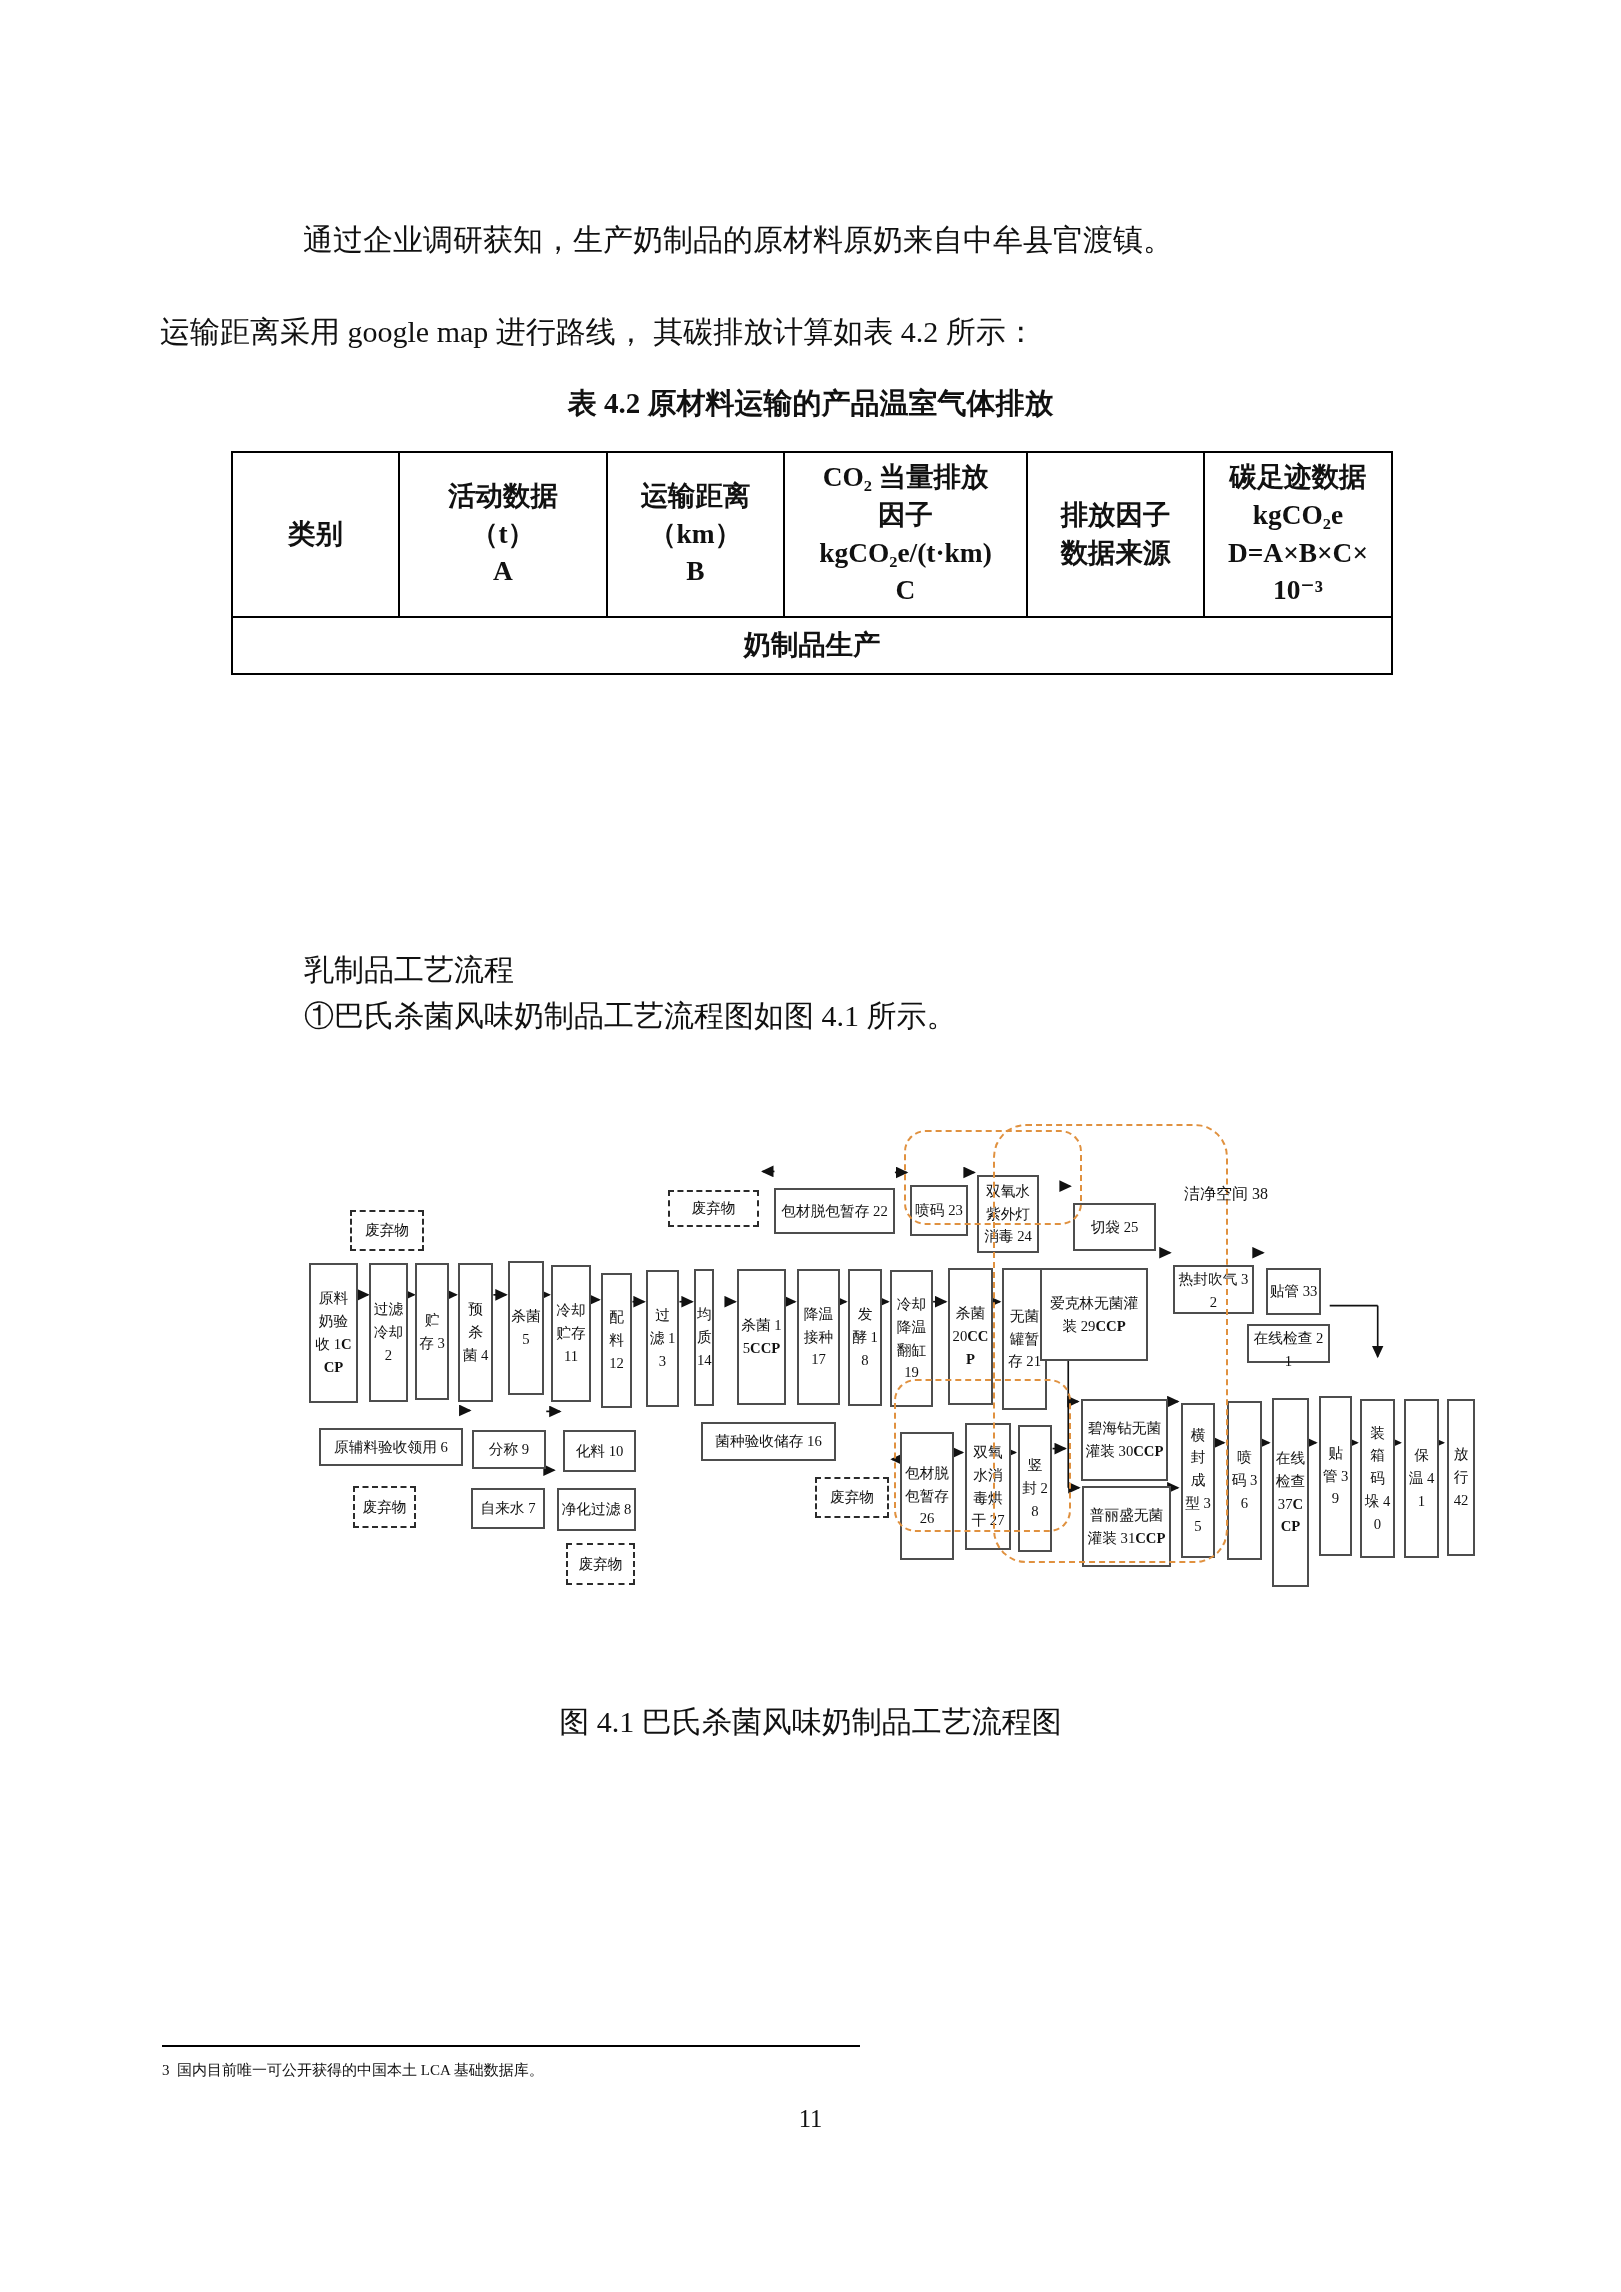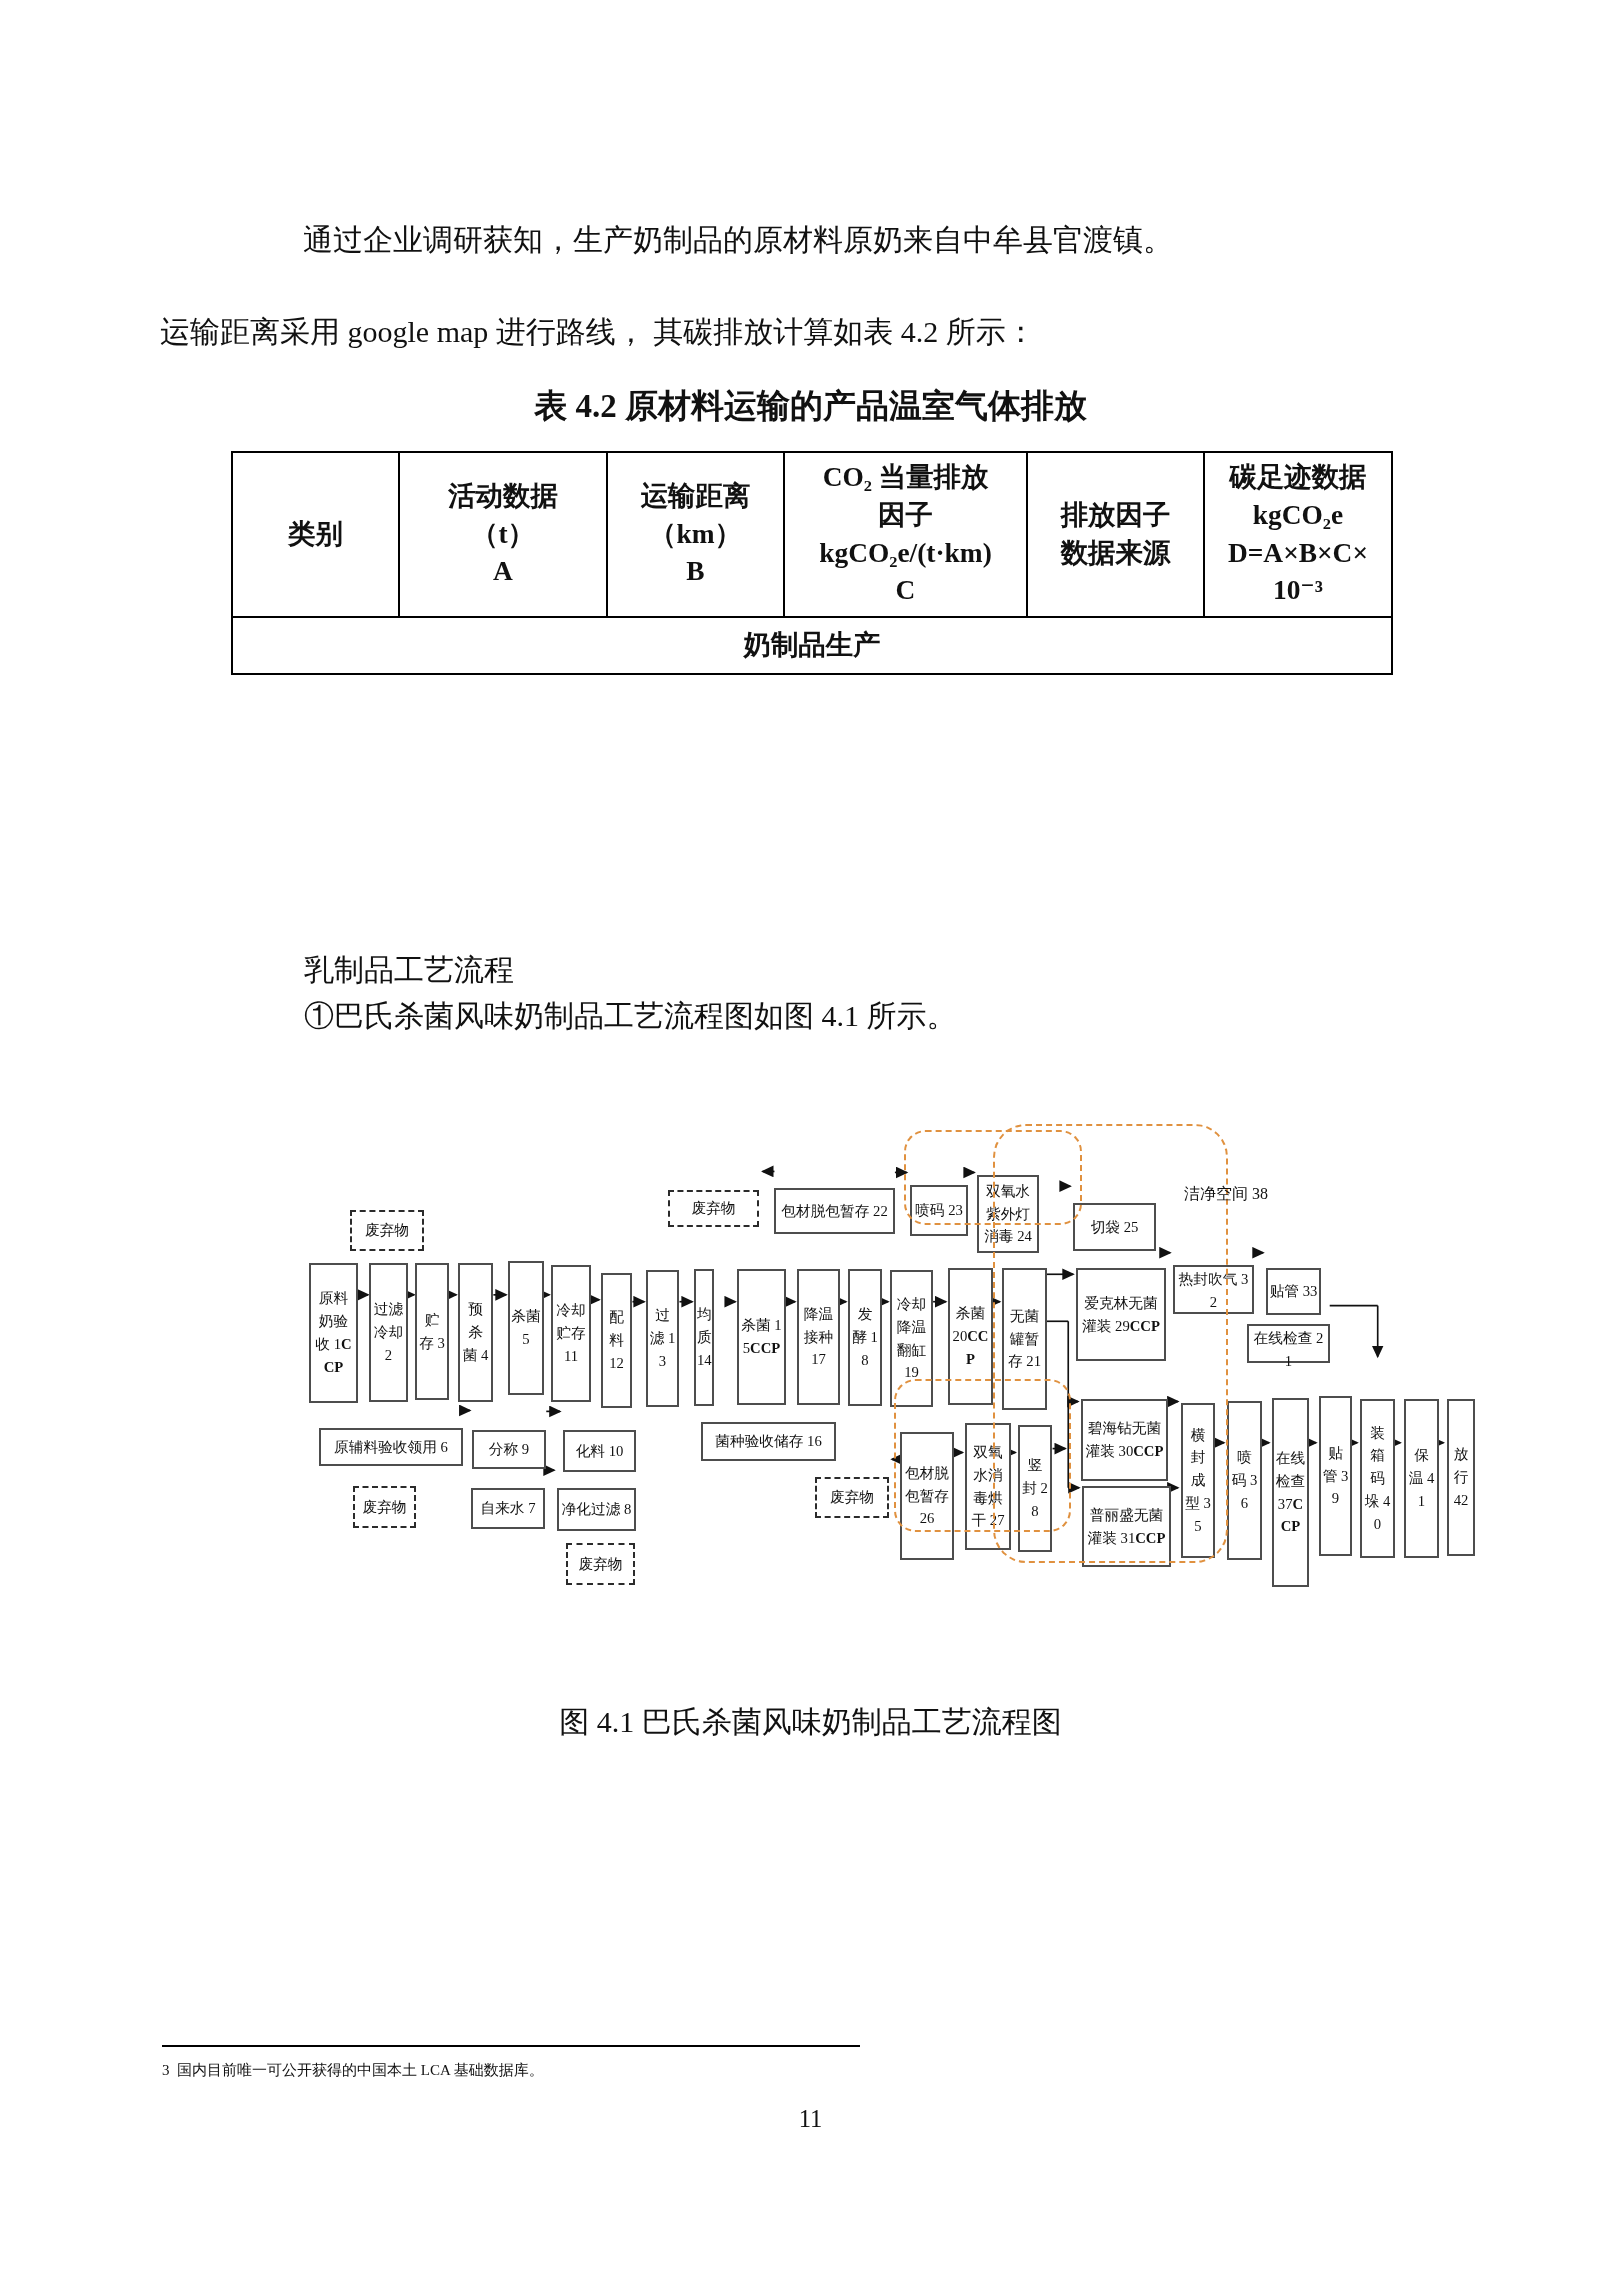--- a/index.html
+++ b/index.html
@@ -5,21 +5,21 @@
   html,body{margin:0;padding:0;background:#888;}
   #page{
     position:relative;width:1621px;height:2293px;margin:0 auto;
     background:#ffffff;color:#111;
     font-family:"Liberation Serif","DejaVu Serif",serif;
     overflow:hidden;
   }
   .abs{position:absolute;}
   .body-text{font-size:30px;line-height:1.45;width:1304px;left:160px;margin:0;}
   .indent{text-indent:143px;}
-  .table-title{left:0;top:384px;width:1621px;text-align:center;font-weight:bold;font-size:33px;}
+  .table-title{left:0;top:384px;width:1621px;text-align:center;font-weight:bold;font-size:29px;}
   
   .gh-table{position:absolute;left:231px;top:451px;width:1160px;border-collapse:collapse;table-layout:fixed;font-size:27.4px;}
   .gh-table th,.gh-table td{border:2px solid #000;text-align:center;vertical-align:middle;padding:3.9px 5.9px;line-height:1.38;}
   .gh-table th{font-weight:bold;}
   .row-head{height:165px;}
   .row-group{height:57px;font-weight:bold;}
   .row-data{height:78px;}
   .bold{font-weight:bold;}
   sup{font-size:0.62em;}
   
@@ -231,21 +231,21 @@
     <div class="fc-node" style="left:714px;top:49px;width:58px;height:51px">
         <div class="fc-txt">喷码 23</div>
       </div>
     <div class="fc-node" style="left:781px;top:39px;width:62px;height:78px">
         <div class="fc-txt">双氧水紫外灯消毒 24</div>
       </div>
     <div class="fc-node" style="left:877px;top:67px;width:83px;height:48px">
         <div class="fc-txt">切袋 25</div>
       </div>
 
-    <div class="fc-node" style="left:880px;top:132px;width:90px;height:93px">
+    <div class="fc-node" style="left:844px;top:132px;width:108px;height:93px">
         <div class="fc-txt"><span>爱克林无菌灌装 29</span><span class="ccp">CCP</span></div>
       </div>
     <div class="fc-node" style="left:977px;top:129px;width:81px;height:49px">
         <div class="fc-txt">热封吹气 32</div>
       </div>
     <div class="fc-node" style="left:1070px;top:132px;width:55px;height:47px">
         <div class="fc-txt">贴管 33</div>
       </div>
     <div class="fc-node" style="left:1051px;top:188px;width:83px;height:39px">
         <div class="fc-txt">在线检查 21</div>

